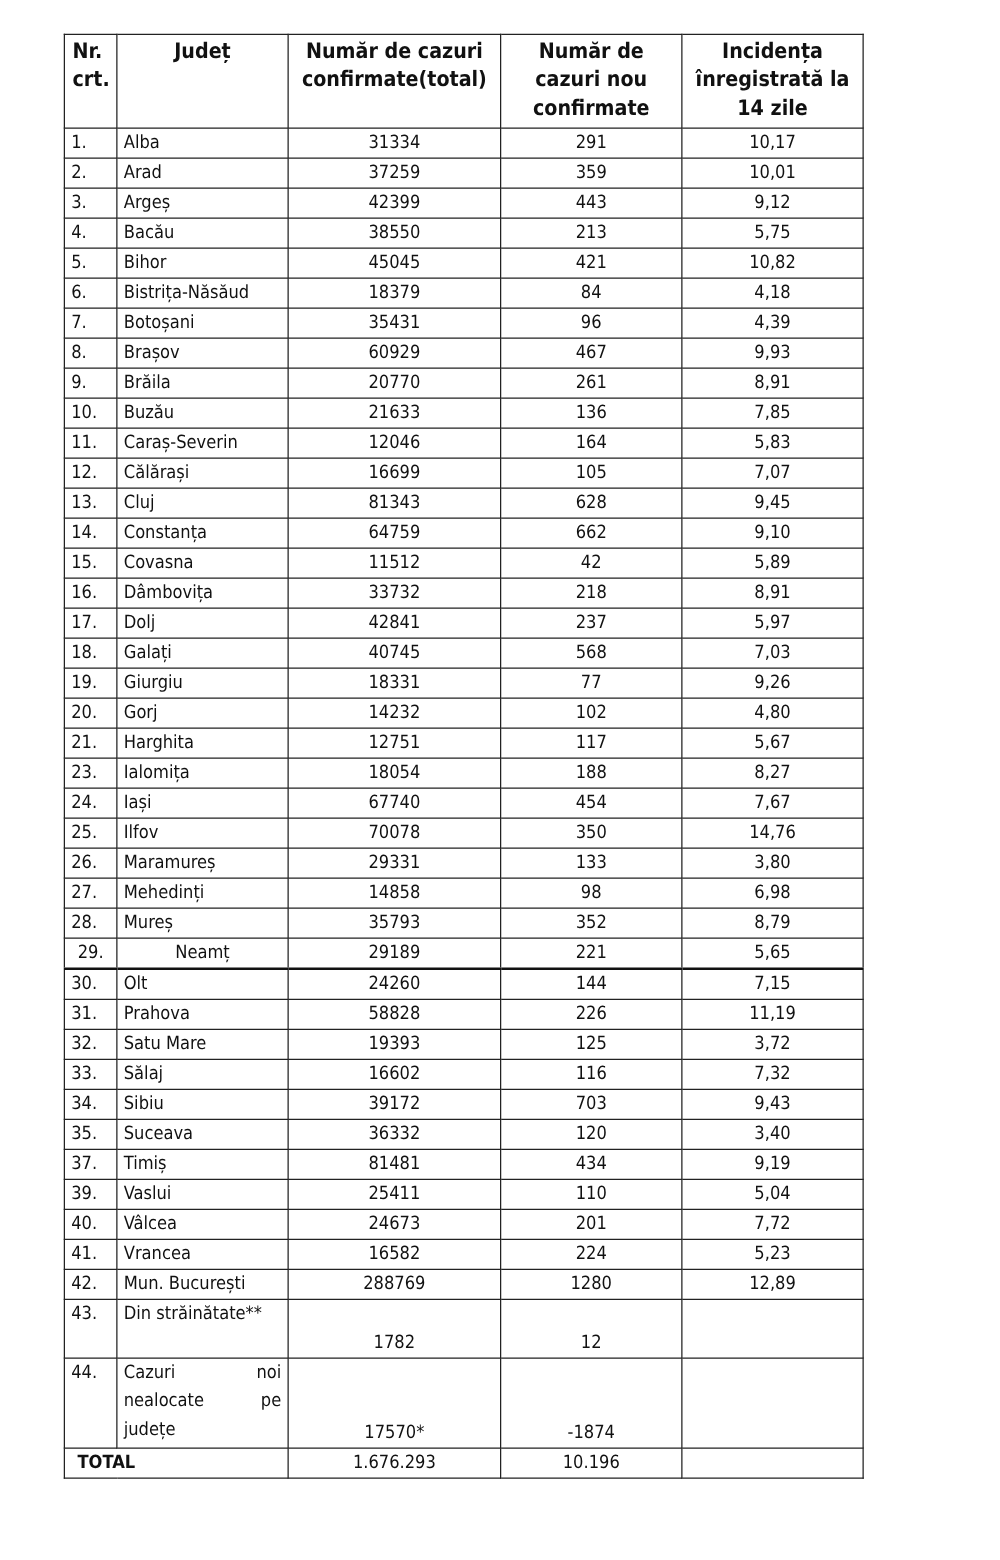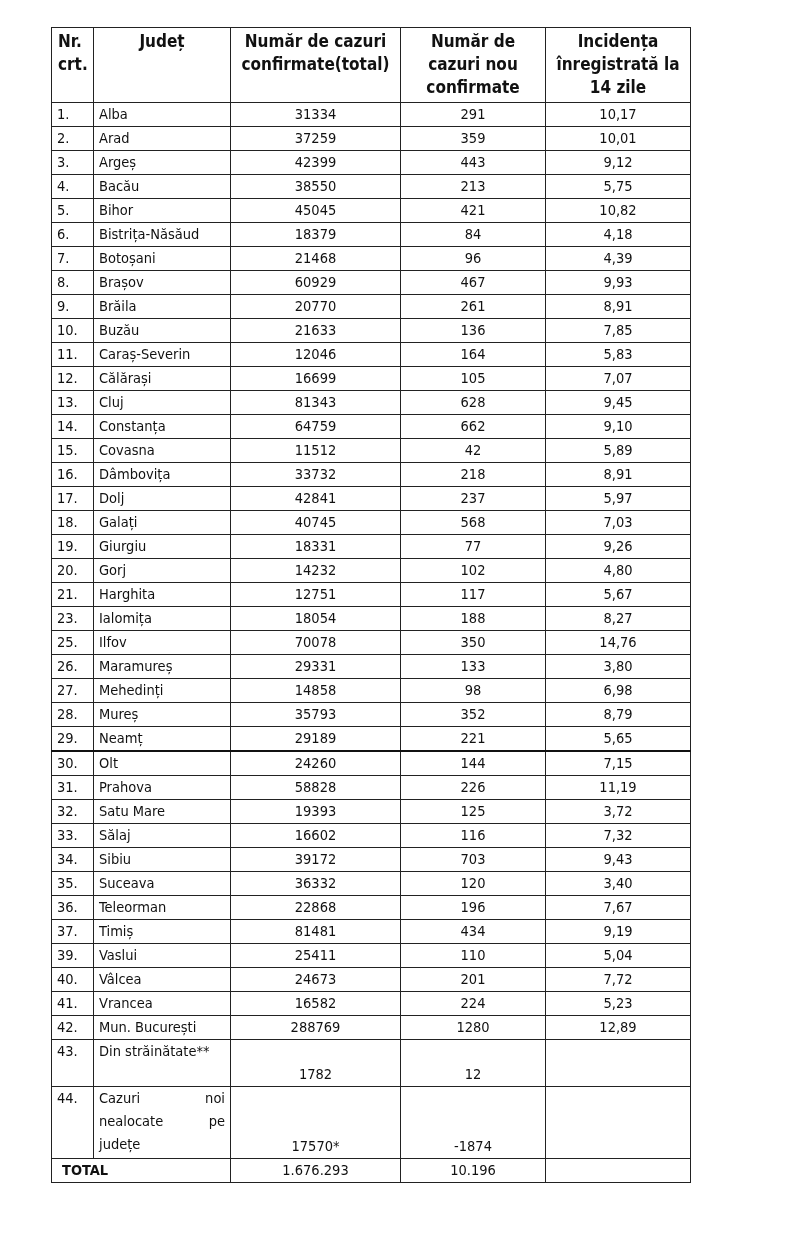--- a/index.html
+++ b/index.html
@@ -7,21 +7,21 @@
          font-family:"DejaVu Sans Condensed","DejaVu Sans", sans-serif; color:#111; }
   table.cov { position:absolute; left:51px; top:27px; border-collapse:collapse;
               table-layout:fixed; width:639px; font-size:14.5px; }
   table.cov td, table.cov th { border:1px solid #222; padding:0 5px; line-height:23px; height:23px;
               overflow:hidden; white-space:nowrap; }
   table.cov th { font-weight:bold; vertical-align:top; line-height:23px; padding-top:2px; height:72px; white-space:normal; text-align:center; font-size:17px; }
   table.cov th.nr { text-align:left; padding-left:6px; }
   td.nr { text-align:left; padding-left:4px; }
   td.jud { text-align:left; padding-left:7px; }
   td.num { text-align:center; }
-  tr.thick-bottom td { border-bottom:2px solid #111; }
+  tr.thick-bottom td { border-bottom:2px solid #111;text-align:center; }
   tr.multi td { vertical-align:bottom; white-space:normal; line-height:23px; }
   tr.multi td.nr { vertical-align:top; }
   tr.multi td.jud { vertical-align:top;margin-left:24px; }
   td.justify { text-align:justify; text-align-last:left; }
   tr.total td { font-weight:normal; }
   tr.total td.label { font-weight:bold; padding-left:10px; }
 </style>
 </head>
 <body>
 
@@ -81,21 +81,21 @@
       <tr>
         <td class="nr">6.</td>
         <td class="jud">Bistrița-Năsăud</td>
         <td class="num">18379</td>
         <td class="num">84</td>
         <td class="num">4,18</td>
       </tr>
       <tr>
         <td class="nr">7.</td>
         <td class="jud">Botoșani</td>
-        <td class="num">21468</td>
+        <td class="num">35431</td>
         <td class="num">96</td>
         <td class="num">4,39</td>
       </tr>
       <tr>
         <td class="nr">8.</td>
         <td class="jud">Brașov</td>
         <td class="num">60929</td>
         <td class="num">467</td>
         <td class="num">9,93</td>
       </tr>
@@ -189,20 +189,27 @@
         <td class="num">12751</td>
         <td class="num">117</td>
         <td class="num">5,67</td>
       </tr>
       <tr>
         <td class="nr">23.</td>
         <td class="jud">Ialomița</td>
         <td class="num">18054</td>
         <td class="num">188</td>
         <td class="num">8,27</td>
+      </tr>
+      <tr>
+        <td class="nr">24.</td>
+        <td class="jud">Iași</td>
+        <td class="num">67740</td>
+        <td class="num">454</td>
+        <td class="num">7,67</td>
       </tr>
       <tr>
         <td class="nr">25.</td>
         <td class="jud">Ilfov</td>
         <td class="num">70078</td>
         <td class="num">350</td>
         <td class="num">14,76</td>
       </tr>
       <tr>
         <td class="nr">26.</td>
@@ -268,27 +275,20 @@
         <td class="num">9,43</td>
       </tr>
       <tr>
         <td class="nr">35.</td>
         <td class="jud">Suceava</td>
         <td class="num">36332</td>
         <td class="num">120</td>
         <td class="num">3,40</td>
       </tr>
       <tr>
-        <td class="nr">36.</td>
-        <td class="jud">Teleorman</td>
-        <td class="num">22868</td>
-        <td class="num">196</td>
-        <td class="num">7,67</td>
-      </tr>
-      <tr>
         <td class="nr">37.</td>
         <td class="jud">Timiș</td>
         <td class="num">81481</td>
         <td class="num">434</td>
         <td class="num">9,19</td>
       </tr>
       <tr>
         <td class="nr">39.</td>
         <td class="jud">Vaslui</td>
         <td class="num">25411</td>

